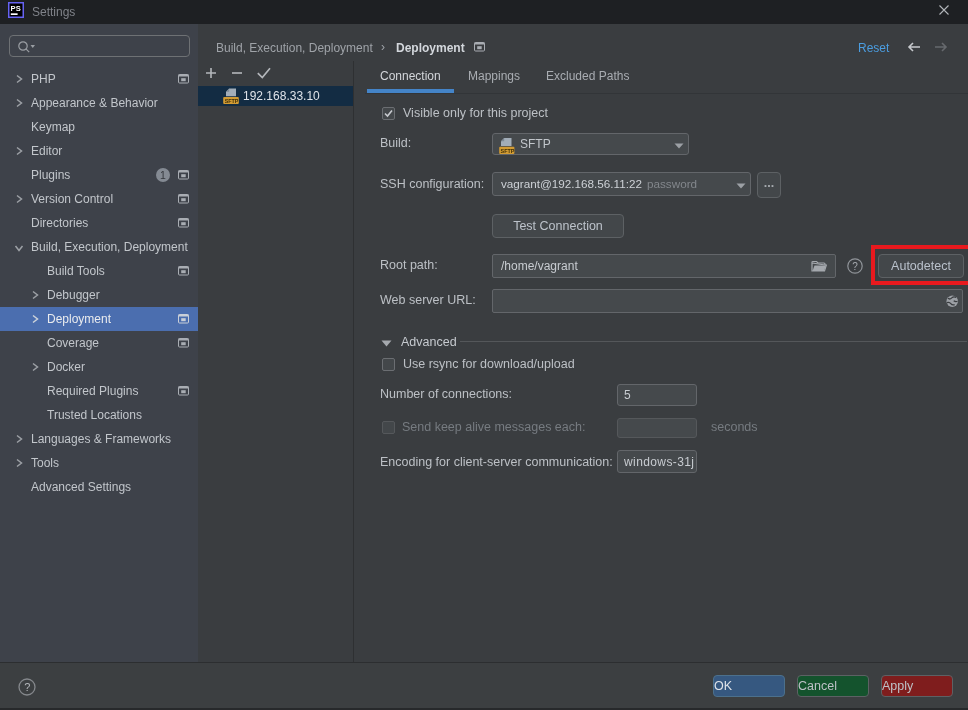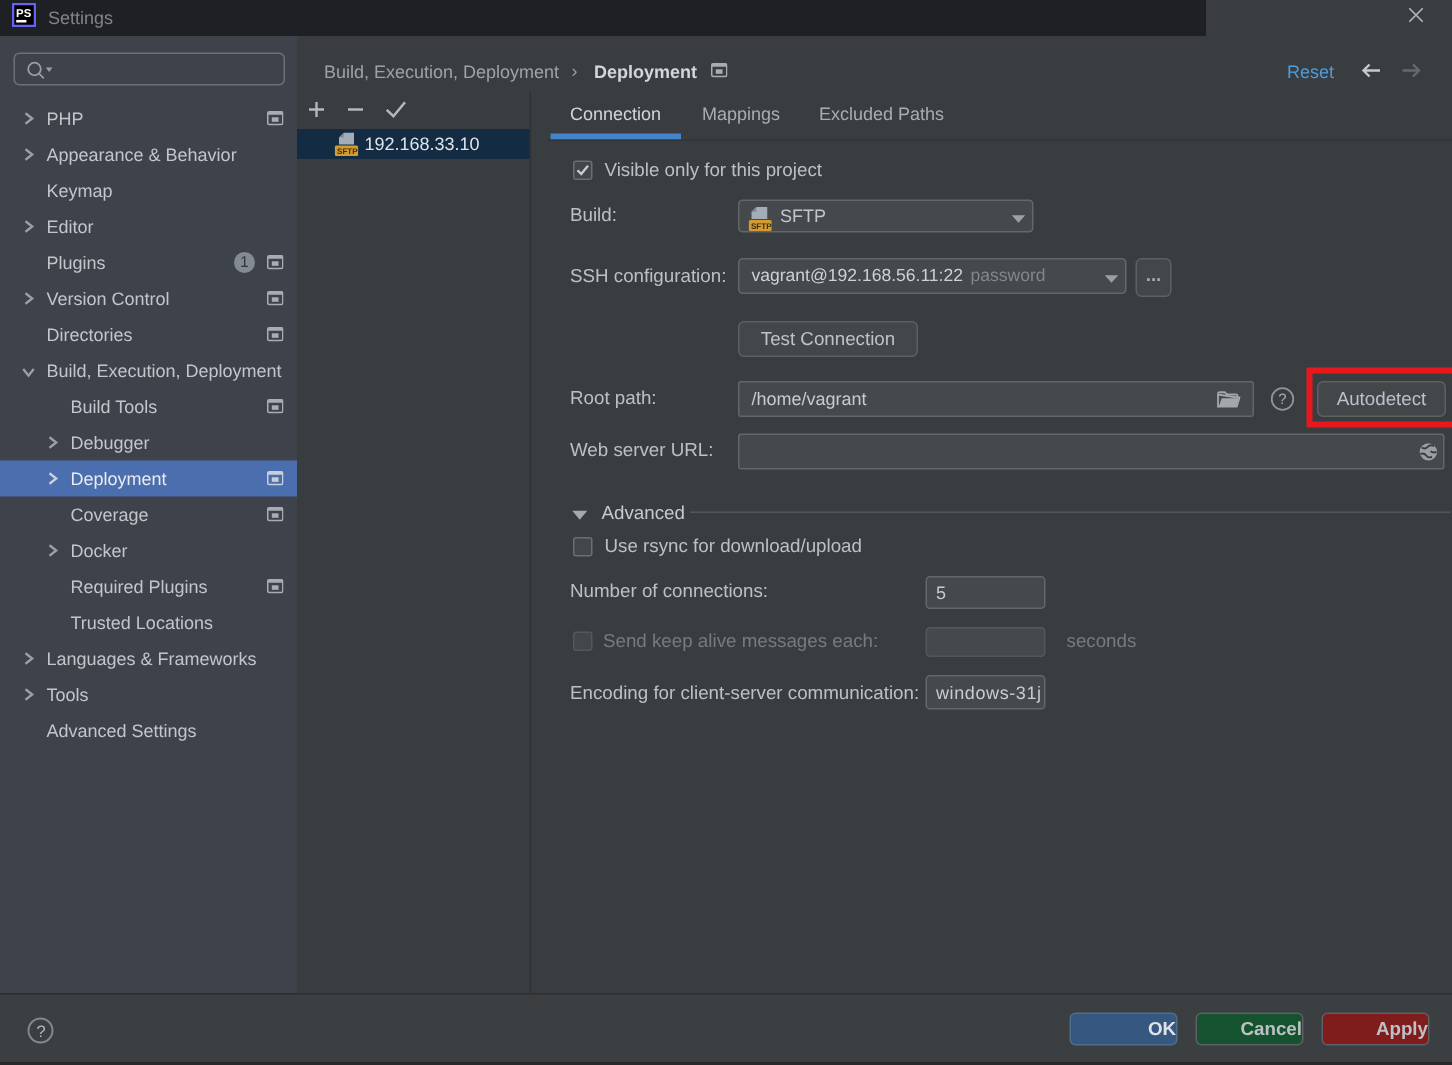--- a/index.html
+++ b/index.html
@@ -2,21 +2,21 @@
 <html><head>
 <meta charset="utf-8">
 <style>
 * { margin:0; padding:0; box-sizing:border-box; }
 html,body { width:968px; height:710px; overflow:hidden; }
 body { font-family:"Liberation Sans", sans-serif; font-size:12.5px; color:#bcc0c5; background:#3a3d40; }
 #win { position:relative; width:968px; height:710px; }
 .abs { position:absolute; }
 
 
-#titlebar { position:absolute; left:0; top:0; width:804px; height:24px; background:#1e2023; }
+#titlebar { position:absolute; left:0; top:0; width:968px; height:24px; background:#1e2023; }
 #titlebar .tt { position:absolute; left:32px; top:5px; color:#80838a; font-size:12px; }
 
 
 #sidebar { position:absolute; left:0; top:24px; width:198px; height:638px; background:#3e424a; }
 #search { position:absolute; left:9px; top:11px; width:181px; height:22px; border:1px solid #6e7174; border-radius:4px; }
 .trow { position:absolute; left:0; width:198px; height:24px; line-height:24px; color:#c2c6cb; font-size:12px; }
 .trow .txt1 { position:absolute; left:31px; top:0; white-space:nowrap; }
 .trow .txt2 { position:absolute; left:47px; top:0; white-space:nowrap; }
 .trow.sel { background:#4b6eaf; color:#e9ebee; }
 .chev { position:absolute; top:7px; }
@@ -36,21 +36,21 @@
 .tab { position:absolute; top:8px; font-size:12px; color:#a9adb2; }
 #tabu { position:absolute; left:2px; top:28px; width:87px; height:4px; background:#4484c8; }
 
 .lbl { position:absolute; white-space:nowrap; color:#bcc0c5; }
 .field { position:absolute; background:#45494c; border:1px solid #63666a; border-radius:3px; font-size:12px; }
 .btn { position:absolute; background:#43474a; border:1px solid #5d6164; border-radius:4px; color:#bdc3cb; text-align:center; }
 .cb { position:absolute; width:13px; height:13px; background:#43474a; border:1px solid #6b6e72; border-radius:2px; }
 
 
 #bottombar { position:absolute; left:0; top:662px; width:968px; height:48px; background:#3c3f41; border-top:1px solid #2c2e30; }
-.bbtn { position:absolute; top:12px; width:72px; height:22px; border-radius:4px; text-align:right; line-height:20px; font-size:12.5px;font-weight:bold; }
+.bbtn { position:absolute; top:12px; width:72px; height:22px; border-radius:4px; text-align:left; line-height:20px; font-size:12.5px; }
 </style>
 </head>
 <body>
 <div id="win">
 
   <div id="titlebar">
     <svg class="abs" style="left:8px;top:2px" width="16" height="16" viewBox="0 0 16 16">
       <rect x="0.75" y="0.75" width="14.5" height="14.5" fill="#000" stroke="#6663f2" stroke-width="1.5"></rect>
       <text x="2.6" y="9.3" font-family="Liberation Sans" font-size="7.6" font-weight="bold" fill="#fff" letter-spacing="0.2">PS</text>
       <rect x="2.8" y="11.3" width="6.8" height="1.7" fill="#fff"></rect>
@@ -268,21 +268,21 @@
     <span class="lbl" style="left:15px;top:116px">SSH configuration:</span>
     <div class="field" style="left:127px;top:111px;width:259px;height:24px">
       <span class="abs" style="left:8px;top:4px;color:#cdd1d6;font-size:11.7px">vagrant@192.168.56.11:22</span>
       <span class="abs" style="left:154px;top:4px;color:#83878c;font-size:11.7px">password</span>
       <svg class="abs" style="left:243px;top:10px" width="10" height="6" viewBox="0 0 10 6">
           <path d="M0.5 0.5 L9.5 0.5 L5 5.5 Z" fill="#9ca0a5"></path>
         </svg>
     </div>
     <div class="btn" style="left:392px;top:111px;width:24px;height:26px;line-height:20px;font-weight:bold;color:#a6aaaf">...</div>
 
-    <div class="btn" style="left:127px;top:153px;width:120px;height:24px;line-height:22px">Test Connection</div>
+    <div class="btn" style="left:127px;top:153px;width:132px;height:24px;line-height:22px">Test Connection</div>
 
     <span class="lbl" style="left:15px;top:197px">Root path:</span>
     <div class="field" style="left:127px;top:193px;width:344px;height:24px;border-radius:2px">
       <span class="abs" style="left:8px;top:4px;color:#c8ccd1">/home/vagrant</span>
       <svg class="abs" style="left:318px;top:5px" width="16" height="13" viewBox="0 0 16 13">
         <path d="M1 2.5 A1 1 0 0 1 2 1.5 L5.5 1.5 L7 3 L13 3 A1 1 0 0 1 14 4 L14 5" fill="none" stroke="#a4a8ad" stroke-width="1.2"></path>
         <path d="M1 11 L1 3 L13.8 5 L15.4 5 L13.5 11 Z" fill="none" stroke="#a4a8ad" stroke-width="1.2"></path>
         <path d="M3.5 5.5 L15 5.5 L13 11 L1.5 11 Z" fill="#a4a8ad"></path>
       </svg>
     </div>

